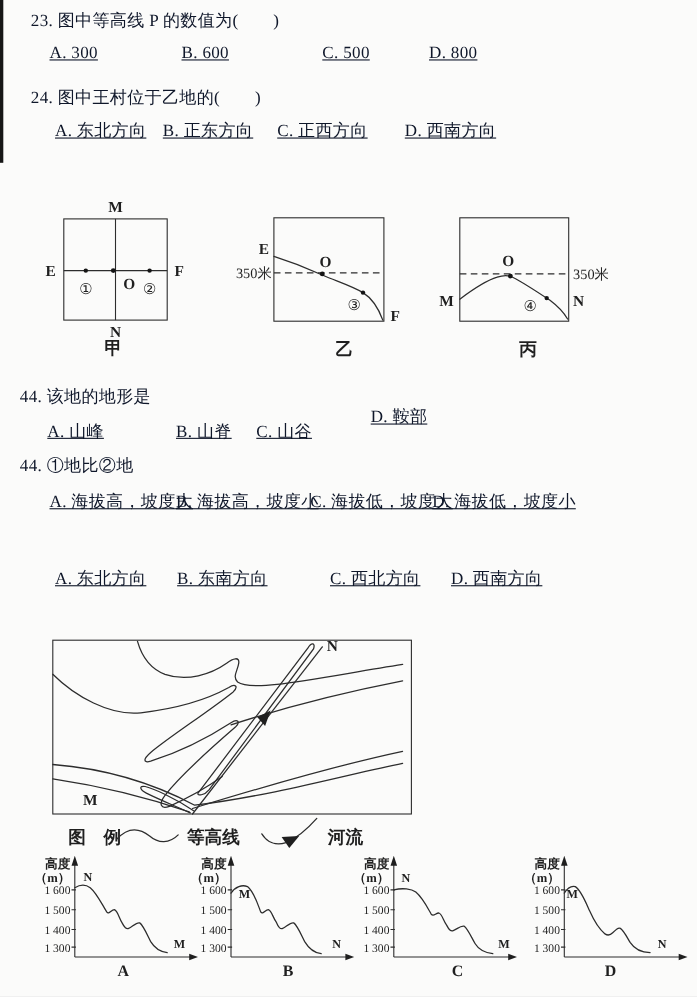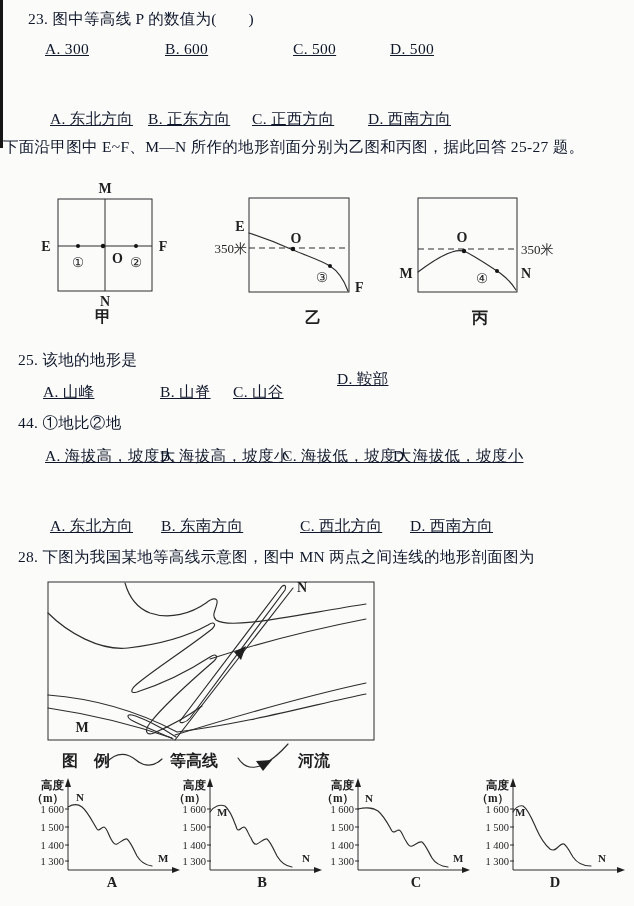--- a/index.html
+++ b/index.html
@@ -28,31 +28,31 @@
 <body>
 
 <div class="page">
   <div class="scan-edge"></div>
 
   <div class="line" style="left:28px;top:9px">23. 图中等高线 P 的数值为(　　)</div>
   <div>
     <span class="opt" style="left:45px;top:40px">A. 300</span>
     <span class="opt" style="left:165px;top:40px">B. 600</span>
     <span class="opt" style="left:293px;top:40px">C. 500</span>
-    <span class="opt" style="left:390px;top:40px">D. 500</span>
-  </div>
-
+    <span class="opt" style="left:390px;top:40px">D. 800</span>
+  </div>
+
+  <div class="line" style="left:28px;top:79px">24. 图中王村位于乙地的(　　)</div>
   <div>
     <span class="opt" style="left:50px;top:109px">A. 东北方向</span>
     <span class="opt" style="left:148px;top:109px">B. 正东方向</span>
     <span class="opt" style="left:252px;top:109px">C. 正西方向</span>
     <span class="opt" style="left:368px;top:109px">D. 西南方向</span>
   </div>
 
-  <div class="line" style="left:3px;top:137px">下面沿甲图中 E~F、M—N 所作的地形剖面分别为乙图和丙图，据此回答 25-27 题。</div>
 
   <svg style="left:30px;top:170px" width="170" height="158">
     <rect class="thin" x="28" y="29" width="94" height="92"></rect>
     <line class="thin" x1="75" y1="29" x2="75" y2="121"></line>
     <line class="thin" x1="28" y1="76" x2="122" y2="76"></line>
     <circle class="dot" cx="48" cy="76" r="2"></circle>
     <circle class="dot" cx="73" cy="76" r="2.2"></circle>
     <circle class="dot" cx="106" cy="76" r="2"></circle>
     <text class="lbl" x="75" y="23" text-anchor="middle">M</text>
     <text class="lbl" x="75" y="136" text-anchor="middle">N</text>
@@ -85,21 +85,21 @@
     <circle class="dot" cx="84" cy="81" r="2.2"></circle>
     <circle class="dot" cx="117" cy="101" r="2"></circle>
     <text class="lbl" x="82" y="72" text-anchor="middle">O</text>
     <text class="small" x="141" y="84">350米</text>
     <text class="lbl" x="26" y="108" text-anchor="middle">M</text>
     <text class="lbl" x="141" y="108">N</text>
     <text class="circ" x="102" y="113" text-anchor="middle">④</text>
     <text class="cap" x="100" y="153" text-anchor="middle">丙</text>
   </svg>
 
-  <div class="line" style="left:18px;top:350px">25. 该地的地形是</div>
+  <div class="line" style="left:18px;top:350px">44. 该地的地形是</div>
   <div>
     <span class="opt" style="left:43px;top:382px">A. 山峰</span>
     <span class="opt" style="left:160px;top:382px">B. 山脊</span>
     <span class="opt" style="left:233px;top:382px">C. 山谷</span>
     <span class="opt" style="left:337px;top:369px">D. 鞍部</span>
   </div>
 
   <div class="line" style="left:18px;top:413px">44. ①地比②地</div>
   <div>
     <span class="opt" style="left:45px;top:446px">A. 海拔高，坡度大</span>
@@ -108,21 +108,20 @@
     <span class="opt" style="left:393px;top:446px">D. 海拔低，坡度小</span>
   </div>
 
   <div>
     <span class="opt" style="left:50px;top:516px">A. 东北方向</span>
     <span class="opt" style="left:161px;top:516px">B. 东南方向</span>
     <span class="opt" style="left:300px;top:516px">C. 西北方向</span>
     <span class="opt" style="left:410px;top:516px">D. 西南方向</span>
   </div>
 
-  <div class="line" style="left:18px;top:547px">28. 下图为我国某地等高线示意图，图中 MN 两点之间连线的地形剖面图为</div>
 
   <svg style="left:40px;top:575px" width="340" height="205">
     <rect class="thin" x="8" y="7" width="326" height="158"></rect>
 
     <path class="stroke" d="M 85,8 C 89,22 97,33 110,38 C 130,45 152,38 166,28 C 172,23 178,22 177,28 C 176,35 171,40 176,45 C 190,55 255,40 326,29"></path>
     <path class="stroke" d="M 8,38 C 28,58 60,76 88,73 C 122,69 150,60 168,50 C 174,46 177,49 172,54 C 148,73 115,94 97,109 C 90,115 90,119 97,117 C 122,109 150,95 170,82 C 176,78 179,81 174,86 C 152,105 124,130 110,148 C 104,156 106,161 114,158 C 130,151 148,141 162,131"></path>
     <path class="stroke" d="M 170,84 C 225,66 285,52 326,44"></path>
     <path class="stroke" d="M 135,160 C 200,140 270,120 326,108"></path>
     <path class="stroke" d="M 8,120 C 60,124 105,140 137,157 C 210,148 280,128 326,119"></path>
     <path class="stroke" d="M 8,133 C 55,140 100,152 132,163"></path>

